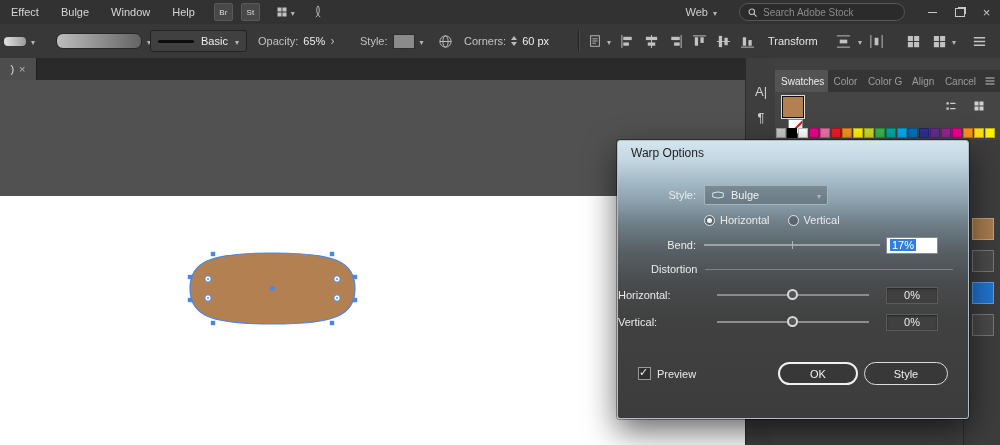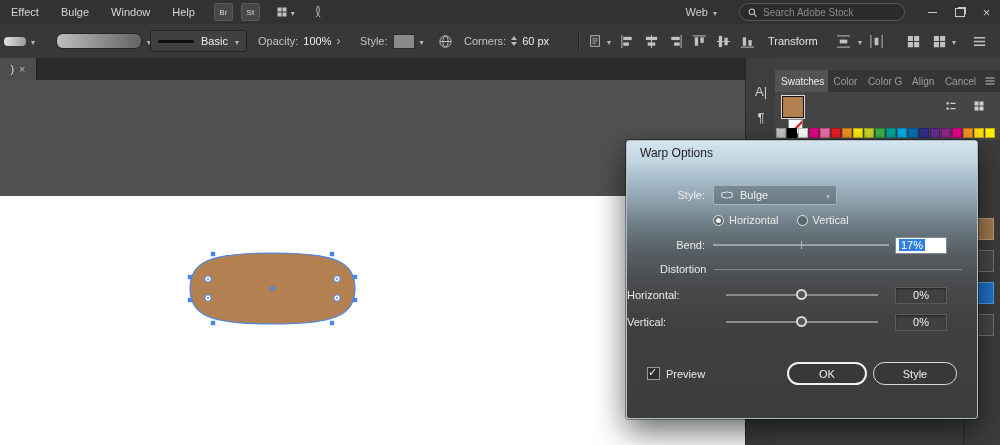--- a/index.html
+++ b/index.html
@@ -85,21 +85,21 @@
   .dkic{width:20px;height:20px;margin:10px auto 0;background:#4a4a4a;border:1px solid #777;}
   .dkic.first{margin-top:78px;}
   .dkic.tan{background:#a87c4f;border-color:#c7a078;}
   .dkic.hl{background:#2174cf;border-color:#5aa0e8;}
 
   
   .dialog{position:absolute;left:617px;top:140px;width:350px;height:277px;z-index:10;border-radius:3px;
           border:1px solid #aebfca;
           background:linear-gradient(180deg,#d4e5ef 0%,#c3d7e2 7%,#a6bcc8 14%,#8ba0ac 22%,#6e7d86 30%,#585f64 40%,#484a4c 52%,#414141 64%,#3c3c3c 100%);
           box-shadow:0 12px 32px rgba(0,0,0,.6),0 0 0 1px rgba(0,0,0,.35);
-          font-size:11px;color:#ebebeb;margin-left:9px;}
+          font-size:11px;color:#ebebeb;}
   .dlg-title{position:absolute;left:13px;top:5px;font-size:12px;color:#1d1d1d;}
   .row{position:absolute;display:flex;align-items:center;}
   .lbl{color:#ebebeb;}
   .w78{width:78px;text-align:right;margin-right:8px;}
   .w91{width:91px;text-align:left;margin-right:8px;}
   .r-style{left:0;top:44px;height:20px;width:350px;}
   .dropdown{display:flex;align-items:center;gap:6px;width:124px;height:20px;padding:0 6px;border-radius:2px;
             border:1px solid #a9b5bd;background:rgba(25,32,38,.28);color:#f2f2f2;box-sizing:border-box;}
   .dropdown .chev{margin-left:auto;}
   .r-radio{left:86px;top:71px;height:16px;gap:18px;}
@@ -262,21 +262,21 @@
     </div>
     <div class="cb" style="left:150px">
       <span class="brushwell">
         <span class="brushline"></span>
         <span class="cbv">Basic</span>
         <span class="chev"></span>
       </span>
     </div>
     <div class="cb" style="left:258px">
       <span class="cbl">Opacity:</span>
-      <span class="cbv">100%</span>
+      <span class="cbv">65%</span>
       <span class="chevr"></span>
     </div>
     <div class="cb" style="left:360px">
       <span class="cbl">Style:</span>
       <span class="stylewell"></span>
       <span class="chev"></span>
     </div>
     <div class="cb" style="left:438px">
       <svg class="ic s15">
           <use href="#i-globe"></use>

